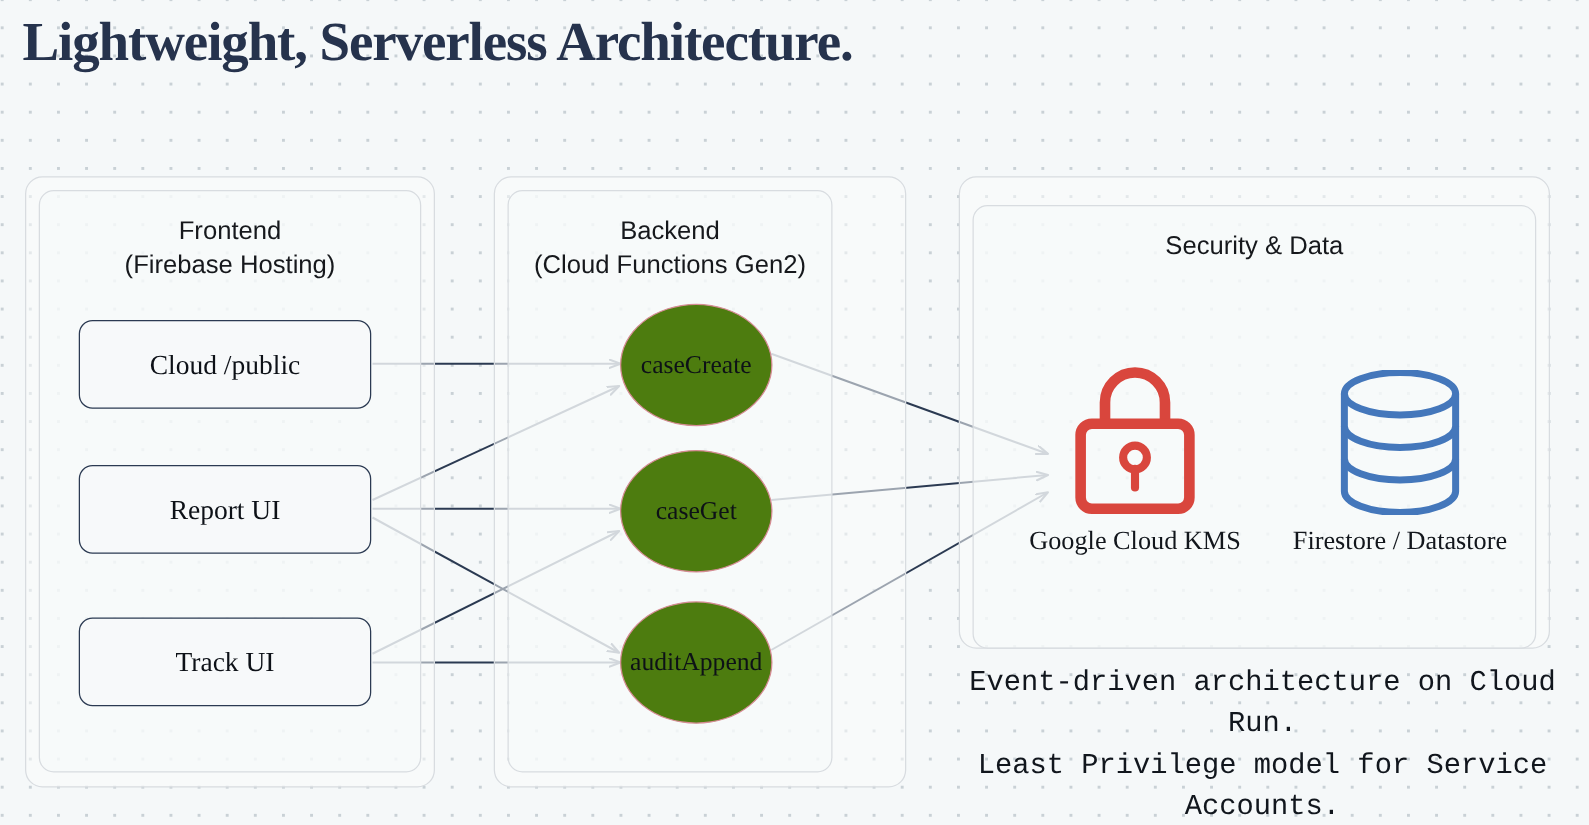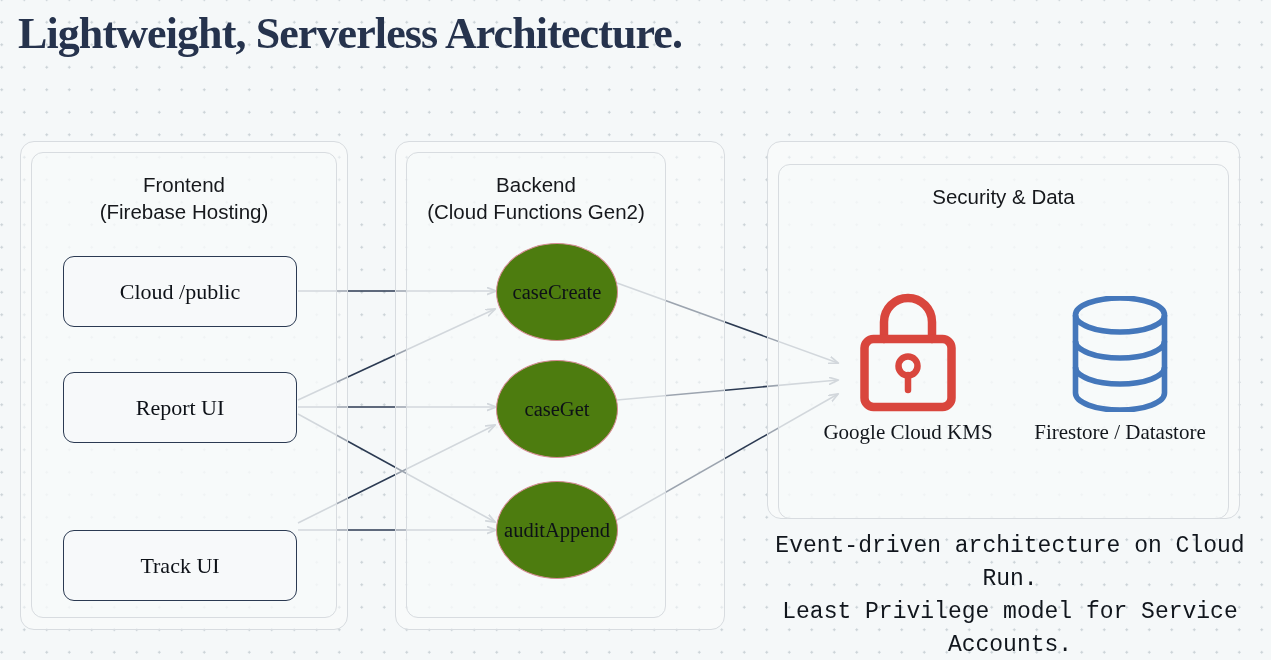--- a/index.html
+++ b/index.html
@@ -170,21 +170,21 @@
     <div class="panel-title" style="top:18px;">Frontend
 (Firebase Hosting)</div>
   </div>
 
   <div class="node-box" style="left:63px; top:256px; width:234px; height:71px;">
     <span>Cloud /public</span>
   </div>
   <div class="node-box" style="left:63px; top:372px; width:234px; height:71px;">
     <span>Report UI</span>
   </div>
-  <div class="node-box" style="left:63px; top:494px; width:234px; height:71px;margin-top:36px;">
+  <div class="node-box" style="left:63px; top:494px; width:234px; height:71px;">
     <span>Track UI</span>
   </div>
 
   <div class="panel-outer" style="left:395px; top:141px; width:330px; height:489px;"></div>
   <div class="panel-inner" style="left:406px; top:152px; width:260px; height:466px;">
     <div class="panel-title" style="top:18px;">Backend
 (Cloud Functions Gen2)</div>
   </div>
 
   <div class="node-ellipse" style="left:496px; top:243px; width:122px; height:98px;">

